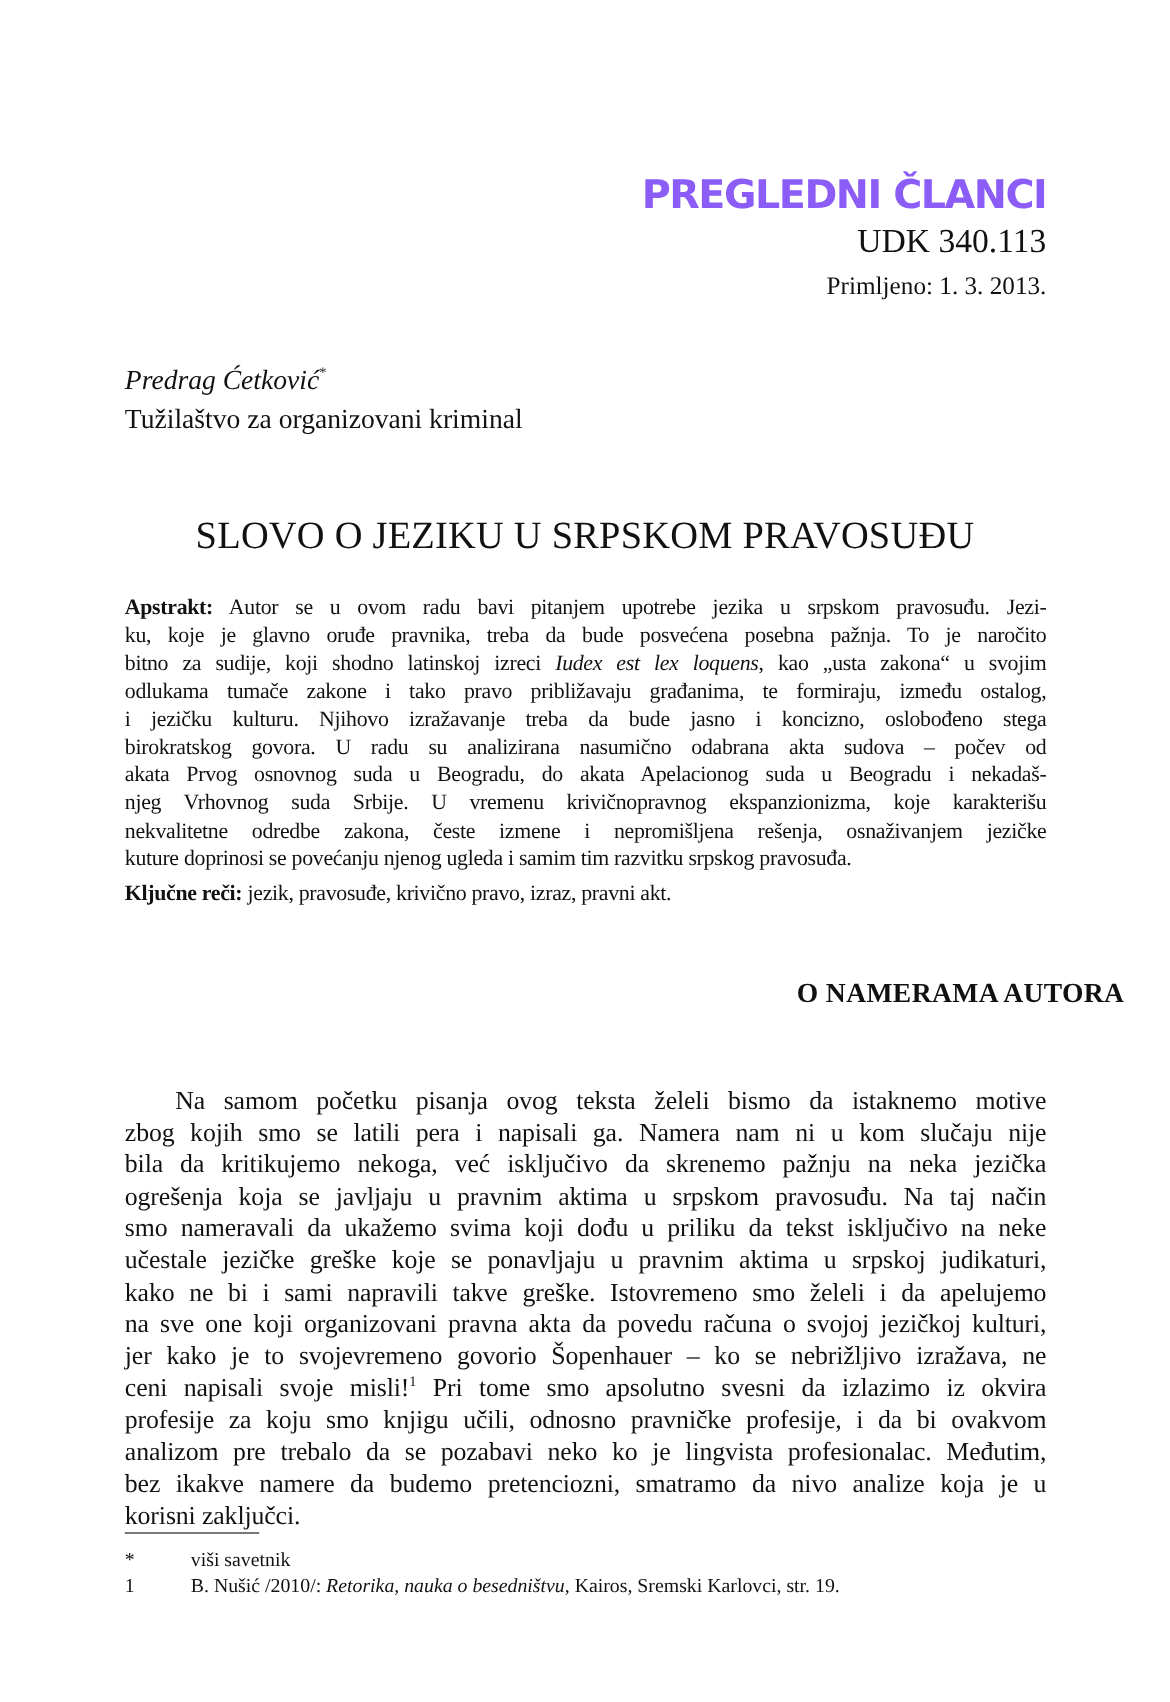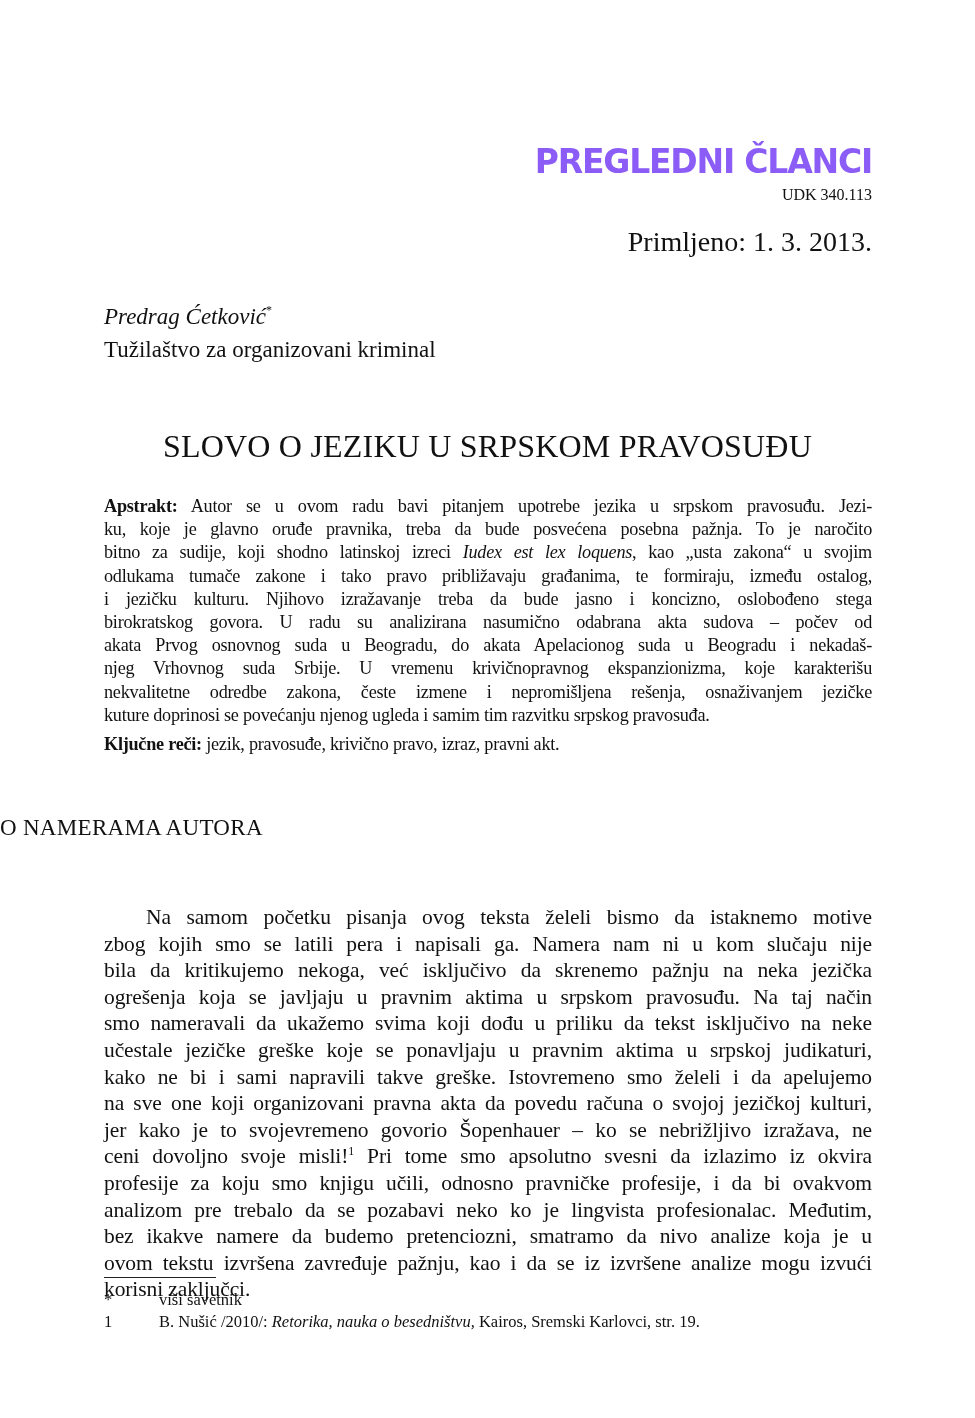--- a/index.html
+++ b/index.html
@@ -4,43 +4,43 @@
 <style>
   html, body { margin: 0; padding: 0; background: #ffffff; }
   body { width: 975px; height: 1418px; position: relative; overflow: hidden; color: #111111; }
   .serif { font-family: "Liberation Serif", "DejaVu Serif", serif; }
 
   .section-label {
     position: absolute; right: 103px; top: 142px;
     font-family: "DejaVu Sans", sans-serif; font-weight: bold;
     font-size: 33px; letter-spacing: -1.2px; color: #8b5cf6;
   }
-  .udk { position: absolute; right: 103px; top: 186px; font-size: 16px; text-align: center; }
-  .received { position: absolute; right: 103px; top: 226px; font-size: 28px; margin-left: 12px; }
+  .udk { position: absolute; right: 103px; top: 186px; font-size: 28px; text-align: center; }
+  .received { position: absolute; right: 103px; top: 226px; font-size: 21px; margin-left: 12px; }
 
   .author { position: absolute; left: 104px; top: 303px; font-size: 23px; font-style: italic; }
   .author sup { font-size: 12px; font-style: normal; vertical-align: 10px; }
   .affiliation { position: absolute; left: 104px; top: 337px; font-size: 23px; }
 
   .article-title {
     position: absolute; left: 0; width: 975px; top: 428px; text-align: center;
     font-size: 32px; letter-spacing: 0.2px;
   }
 
   .abstract { position: absolute; left: 104px; width: 768px; top: 495px; }
   .abs-line {
     font-size: 18.2px; height: 23.2px; line-height: 23.2px; white-space: nowrap;
     text-align: justify; text-align-last: justify; letter-spacing: -0.25px;
   }
   .abs-line.last { text-align-last: left; }
   .keywords { margin-top: 6px; font-size: 18.2px; letter-spacing: -0.25px; line-height: 23px; }
 
   .section-heading {
-    position: absolute; left: 0; width: 937px; top: 815px; text-align: left;
-    font-size: 23px; letter-spacing: 0.3px;
+    position: absolute; left: 0; width: 937px; top: 815px; text-align: right;
+    font-size: 23px; letter-spacing: 0.3px; font-weight: bold;
   }
 
   .body-text { position: absolute; left: 104px; width: 768px; top: 869px; }
   .body-line {
     font-size: 21.5px; height: 26.6px; line-height: 26.6px; white-space: nowrap;
     text-align: justify; text-align-last: justify; letter-spacing: -0.1px;
   }
   .body-line.indent { padding-left: 42px; margin-top: 35px; }
   .body-line.last { text-align-last: left; }
   .body-line sup { font-size: 12px; vertical-align: 8px; line-height: 0; }
@@ -86,25 +86,24 @@
 <div class="body-text">
   <div class="body-line indent">Na samom početku pisanja ovog teksta želeli bismo da istaknemo motive</div>
   <div class="body-line">zbog kojih smo se latili pera i napisali ga. Namera nam ni u kom slučaju nije</div>
   <div class="body-line">bila da kritikujemo nekoga, već isključivo da skrenemo pažnju na neka jezička</div>
   <div class="body-line">ogrešenja koja se javljaju u pravnim aktima u srpskom pravosuđu. Na taj način</div>
   <div class="body-line">smo nameravali da ukažemo svima koji dođu u priliku da tekst isključivo na neke</div>
   <div class="body-line">učestale jezičke greške koje se ponavljaju u pravnim aktima u srpskoj judikaturi,</div>
   <div class="body-line">kako ne bi i sami napravili takve greške. Istovremeno smo želeli i da apelujemo</div>
   <div class="body-line">na sve one koji organizovani pravna akta da povedu računa o svojoj jezičkoj kulturi,</div>
   <div class="body-line">jer kako je to svojevremeno govorio Šopenhauer – ko se nebrižljivo izražava, ne</div>
-  <div class="body-line"><span>ceni dovoljno svoje misli!</span><sup>1</sup><span> Pri tome smo apsolutno svesni da izlazimo iz okvira</span></div>
+  <div class="body-line"><span>ceni napisali svoje misli!</span><sup>1</sup><span> Pri tome smo apsolutno svesni da izlazimo iz okvira</span></div>
   <div class="body-line">profesije za koju smo knjigu učili, odnosno pravničke profesije, i da bi ovakvom</div>
   <div class="body-line">analizom pre trebalo da se pozabavi neko ko je lingvista profesionalac. Međutim,</div>
   <div class="body-line">bez ikakve namere da budemo pretenciozni, smatramo da nivo analize koja je u</div>
-  <div class="body-line">ovom tekstu izvršena zavređuje pažnju, kao i da se iz izvršene analize mogu izvući</div>
   <div class="body-line last">korisni zaključci.</div>
 </div>
 
 <div class="fn-rule"></div>
 <div class="footnotes">
   <div class="fn">
     <span class="mark">*</span>
     <span class="txt">viši savetnik</span>
   </div>
   <div class="fn">

